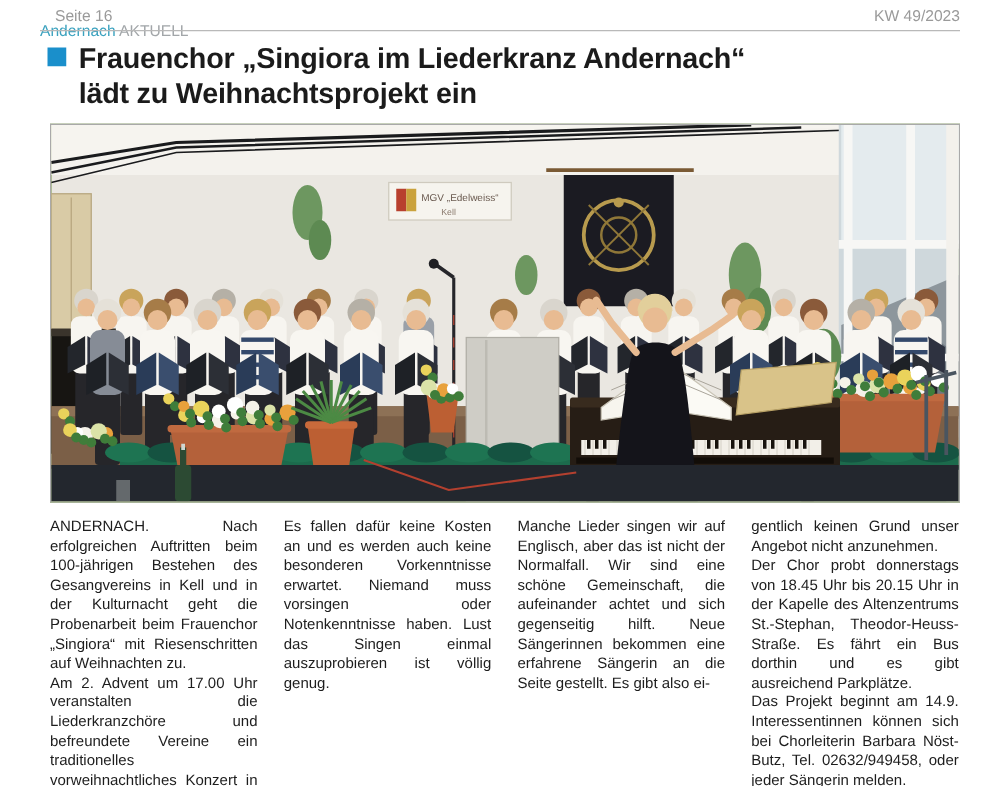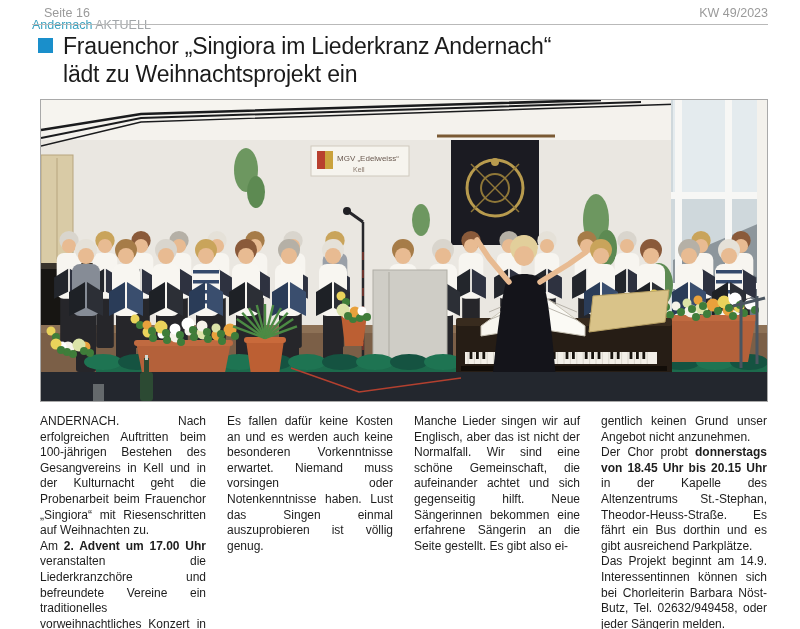--- a/index.html
+++ b/index.html
@@ -10,31 +10,31 @@
   .hdr .l{position:absolute;left:12px;top:0;}
   .hdr .c{position:absolute;left:0;right:0;top:12px;text-align:left;}
   .hdr .c .brand{color:#3ba2bf;}
   .hdr .c .sub{color:#a2a6a9;}
   .hdr .r{position:absolute;right:0;top:0;}
   .hdr-rule{position:absolute;top:24px;left:32px;right:32px;height:0;border-top:1.5px solid #b9b9b9;}
   
   .headline{position:absolute;top:32px;left:38px;right:30px;}
   .hl-row{display:flex;align-items:flex-start;}
   .hl-sq{width:15px;height:15px;background:#1a8fcb;margin-top:6px;margin-right:10px;flex:0 0 auto;}
-  .hl-text{font-size:23px;line-height:28px;font-weight:400;color:#1b1b1b;letter-spacing:-0.2px;}
+  .hl-text{font-size:23px;line-height:28px;font-weight:700;color:#1b1b1b;letter-spacing:-0.2px;}
   
   .photo-wrap{position:absolute;top:99px;left:40px;width:726px;height:301px;border:1px solid #a9a9a9;
               box-sizing:content-box;background:#4d7c0f;}
   .photo-wrap svg{display:block;}
   
   .article{position:absolute;top:414px;left:40px;width:727px;display:flex;gap:21px;}
   .col{width:166px;flex:0 0 166px;font-size:12px;line-height:15.6px;text-align:justify;
        color:#1d1d1d;hyphens:none;}
   .col p{margin:0;}
-  .col b{font-weight:700;}
+  .col b{font-weight:400;}
 </style>
 </head>
 <body>
 
 <div class="page">
 
   <div class="hdr">
     <span class="l">Seite 16</span>
     <span class="c"><span class="brand">Andernach</span><span class="sub"> AKTUELL</span></span>
     <span class="r">KW 49/2023</span>

